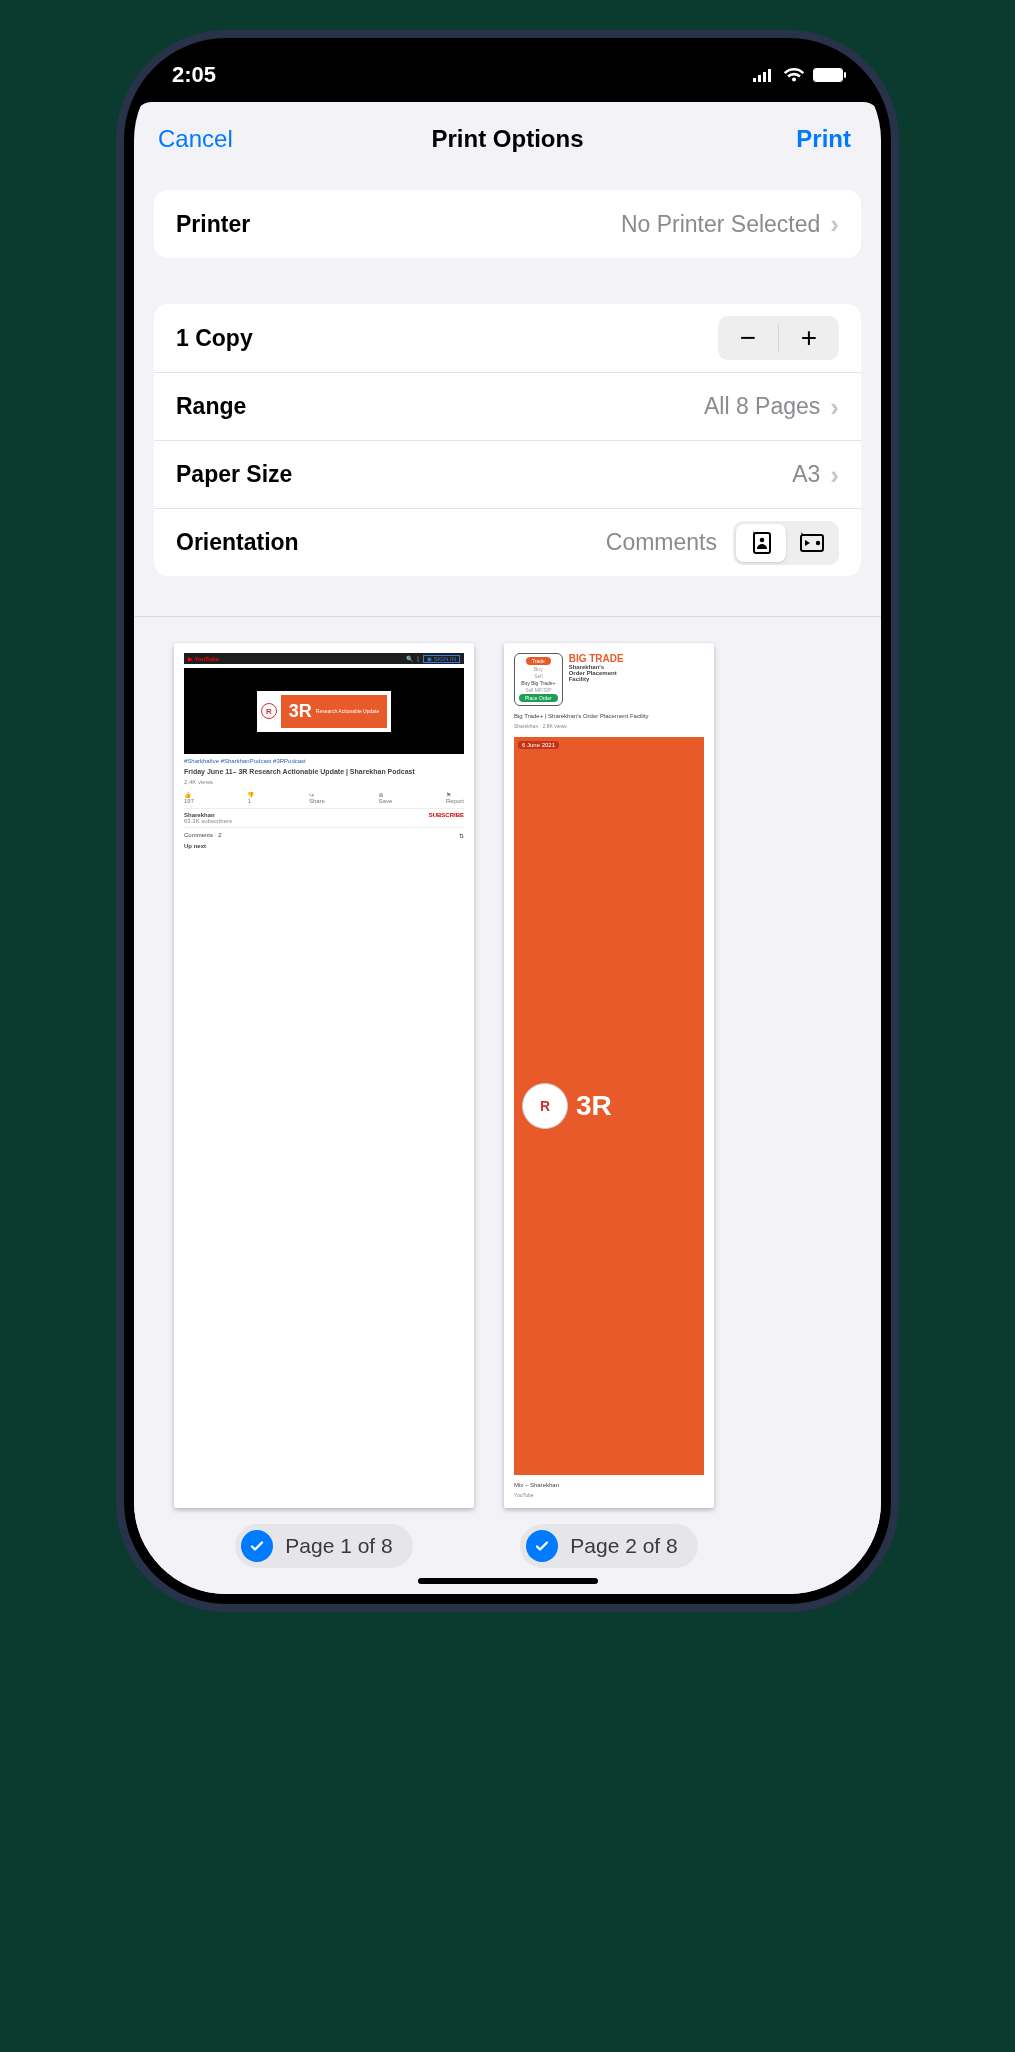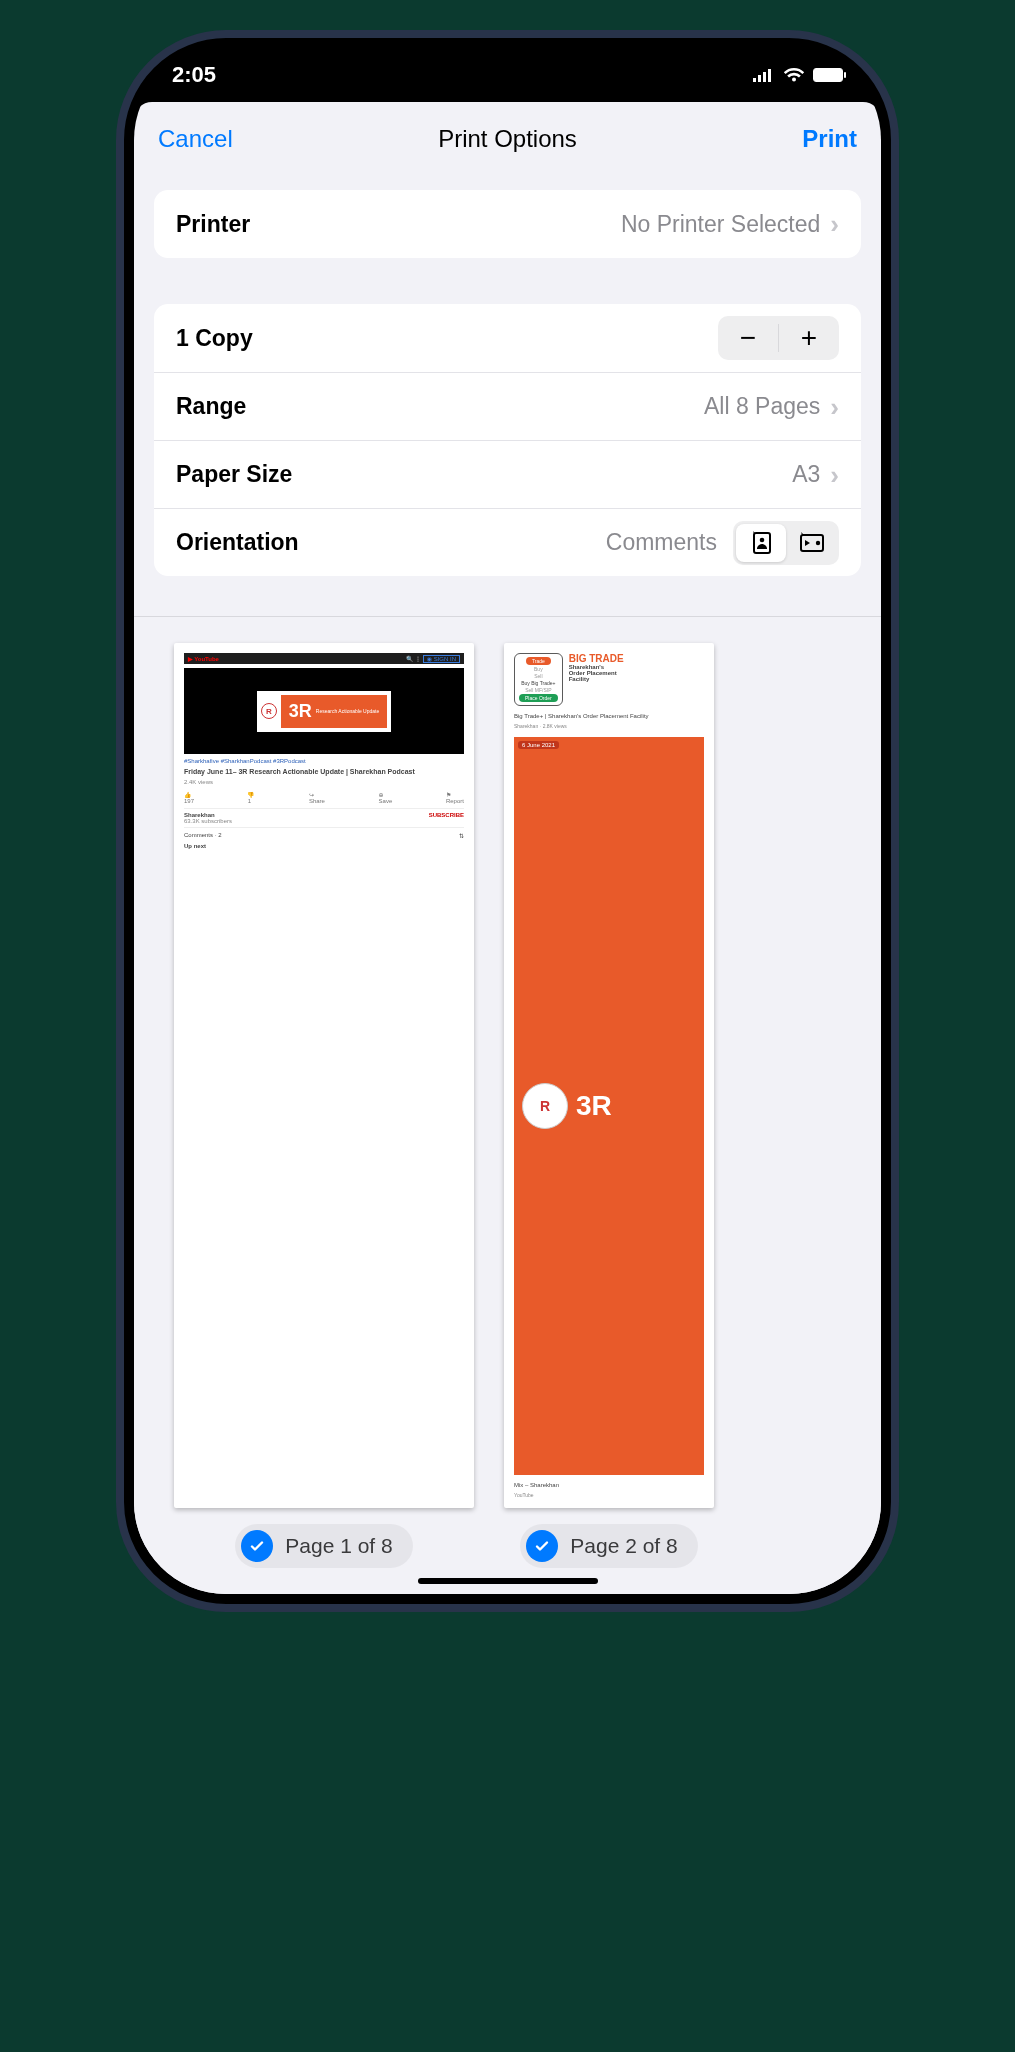--- a/index.html
+++ b/index.html
@@ -9,24 +9,24 @@
     .notch   { position:absolute; top:0; left:50%; transform:translateX(-50%); width:300px; height:32px; background:#000; border-bottom-left-radius:20px; border-bottom-right-radius:20px; z-index:50; }
     .statusbar{ position:absolute; top:0; left:0; right:0; height:54px; color:#fff; display:flex; justify-content:space-between; align-items:center; padding:0 38px; font-size:22px; font-weight:600; z-index:40; }
     .sb-right{ display:flex; align-items:center; gap:8px; }
     .battery { width:30px; height:14px; border:1.5px solid #fff; border-radius:3px; position:relative; }
     .battery::after{ content:""; position:absolute; top:3px; right:-4px; width:2px; height:6px; background:#fff; border-radius:1px;}
     .battery > span{ display:block; width:100%; height:100%; background:#fff; border-radius:1px;}
     .screen  { position:absolute; top:54px; left:0; right:0; bottom:0; background:#000; display:flex; flex-direction:row; }
     .screen-top{ height:24px; background:#000; }
     .sheet   { flex:1; background:#f2f2f7; border-top-left-radius:18px; border-top-right-radius:18px; display:flex; flex-direction:column; overflow:hidden; }
     .nav     { position:relative; height:74px; display:flex; align-items:center; justify-content:center; }
-    .nav .title{ font-size:24px; font-weight:400; color:#000; }
+    .nav .title{ font-size:24px; font-weight:700; color:#000; }
     .nav .left,.nav .right{ position:absolute; top:0; height:100%; display:flex; align-items:center; font-size:24px; color:#007aff; padding:0 24px; }
     .nav .left{ left:0; font-weight:400;}
-    .nav .right{ right:0; font-weight:600;}
+    .nav .right{ right:6px; font-weight:600;}
     .content { padding:0 20px; }
     .group   { background:#fff; border-radius:14px; overflow:hidden; }
     .group + .group{ margin-top:46px;}
     .group:first-child{ margin-top:14px;}
     .row     { min-height:68px; padding:0 22px; display:flex; align-items:center; justify-content:space-between; font-size:23px; color:#000; }
     .row + .row{ border-top:1px solid #e3e3e8;align-items:center; }
     .row .label{ font-weight:700; white-space:nowrap;}
     .row .value{ color:#8a8a8f; font-weight:400; display:flex; align-items:center; gap:10px; }
     .chevron { color:#c6c6cb; font-size:26px; font-weight:600; line-height:1; }
     .stepper { display:flex; background:#eeeeef; border-radius:10px; overflow:hidden; height:44px; }

